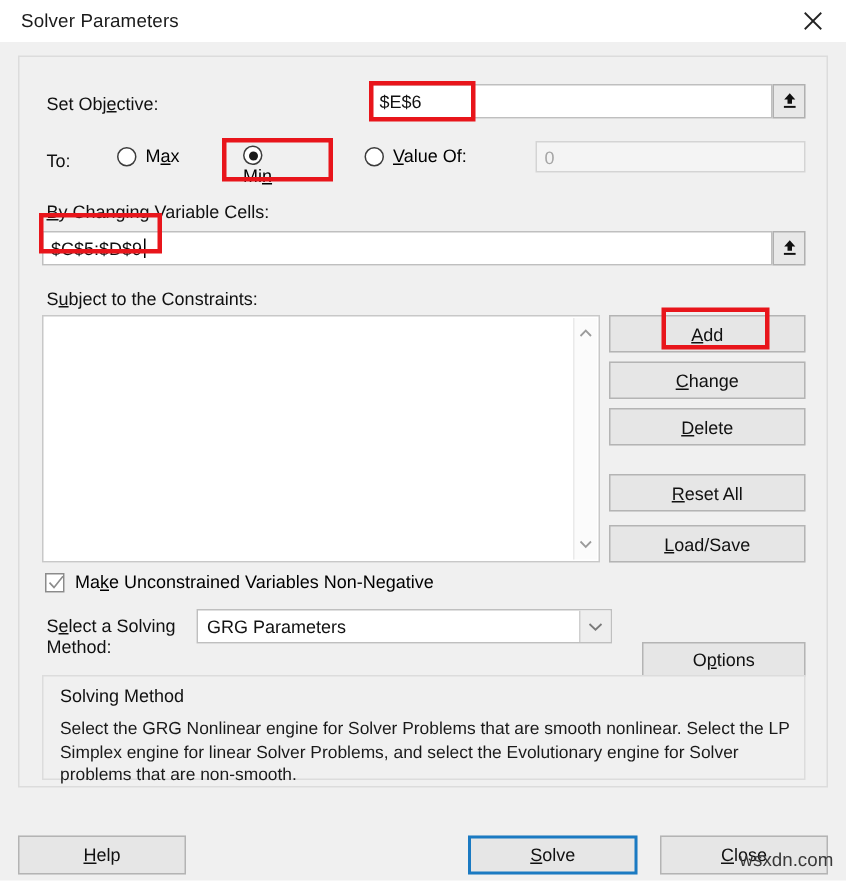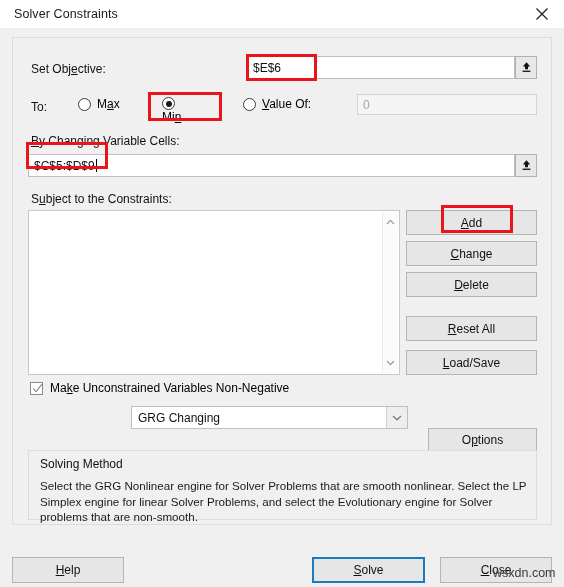--- a/index.html
+++ b/index.html
@@ -265,21 +265,21 @@
     z-index: 25;
     white-space: nowrap;
   }
 </style>
 </head>
 <body>
 
 <div class="dialog">
 
   <div class="titlebar">
-    <span class="title-text">Solver Constraints</span>
+    <span class="title-text">Solver Parameters</span>
     <div class="close-x">
       <svg width="14" height="14" viewBox="0 0 14 14">
         <line x1="1.5" y1="1.5" x2="12.5" y2="12.5" stroke="#222" stroke-width="1.2"></line>
         <line x1="12.5" y1="1.5" x2="1.5" y2="12.5" stroke="#222" stroke-width="1.2"></line>
       </svg>
     </div>
   </div>
 
   <div class="panel">
     <div class="inner"></div>
@@ -359,23 +359,26 @@
 
     <div class="cbrow" style="left:30px; top:353px;">
       <span class="cbox">
         <svg width="11" height="11" viewBox="0 0 11 11">
           <path d="M1 5.4 L4 8.6 L10 1.2" fill="none" stroke="#8c8c8c" stroke-width="1.1"></path>
         </svg>
       </span>
       <span>Ma<u>k</u>e Unconstrained Variables Non-Negative</span>
     </div>
 
+    <div class="lbl" style="left:31px; top:382px; line-height:14px;">
+      S<u>e</u>lect a Solving<br>Method:
+    </div>
 
     <div class="combo" style="left:131px; top:378px; width:277px; height:23px;">
-      <span>GRG Changing</span>
+      <span>GRG Parameters</span>
       <span class="combo-arrow">
         <svg width="10" height="6" viewBox="0 0 10 6">
           <path d="M1 1 L5 4.8 L9 1" fill="none" stroke="#7a7a7a" stroke-width="1.2"></path>
         </svg>
       </span>
     </div>
 
     <div class="btn" style="left:428px; top:400px; width:109px; height:23px;">O<u>p</u>tions</div>
 
     <div class="groupbox" style="left:28px; top:422px; width:509px; height:70px;"></div>

